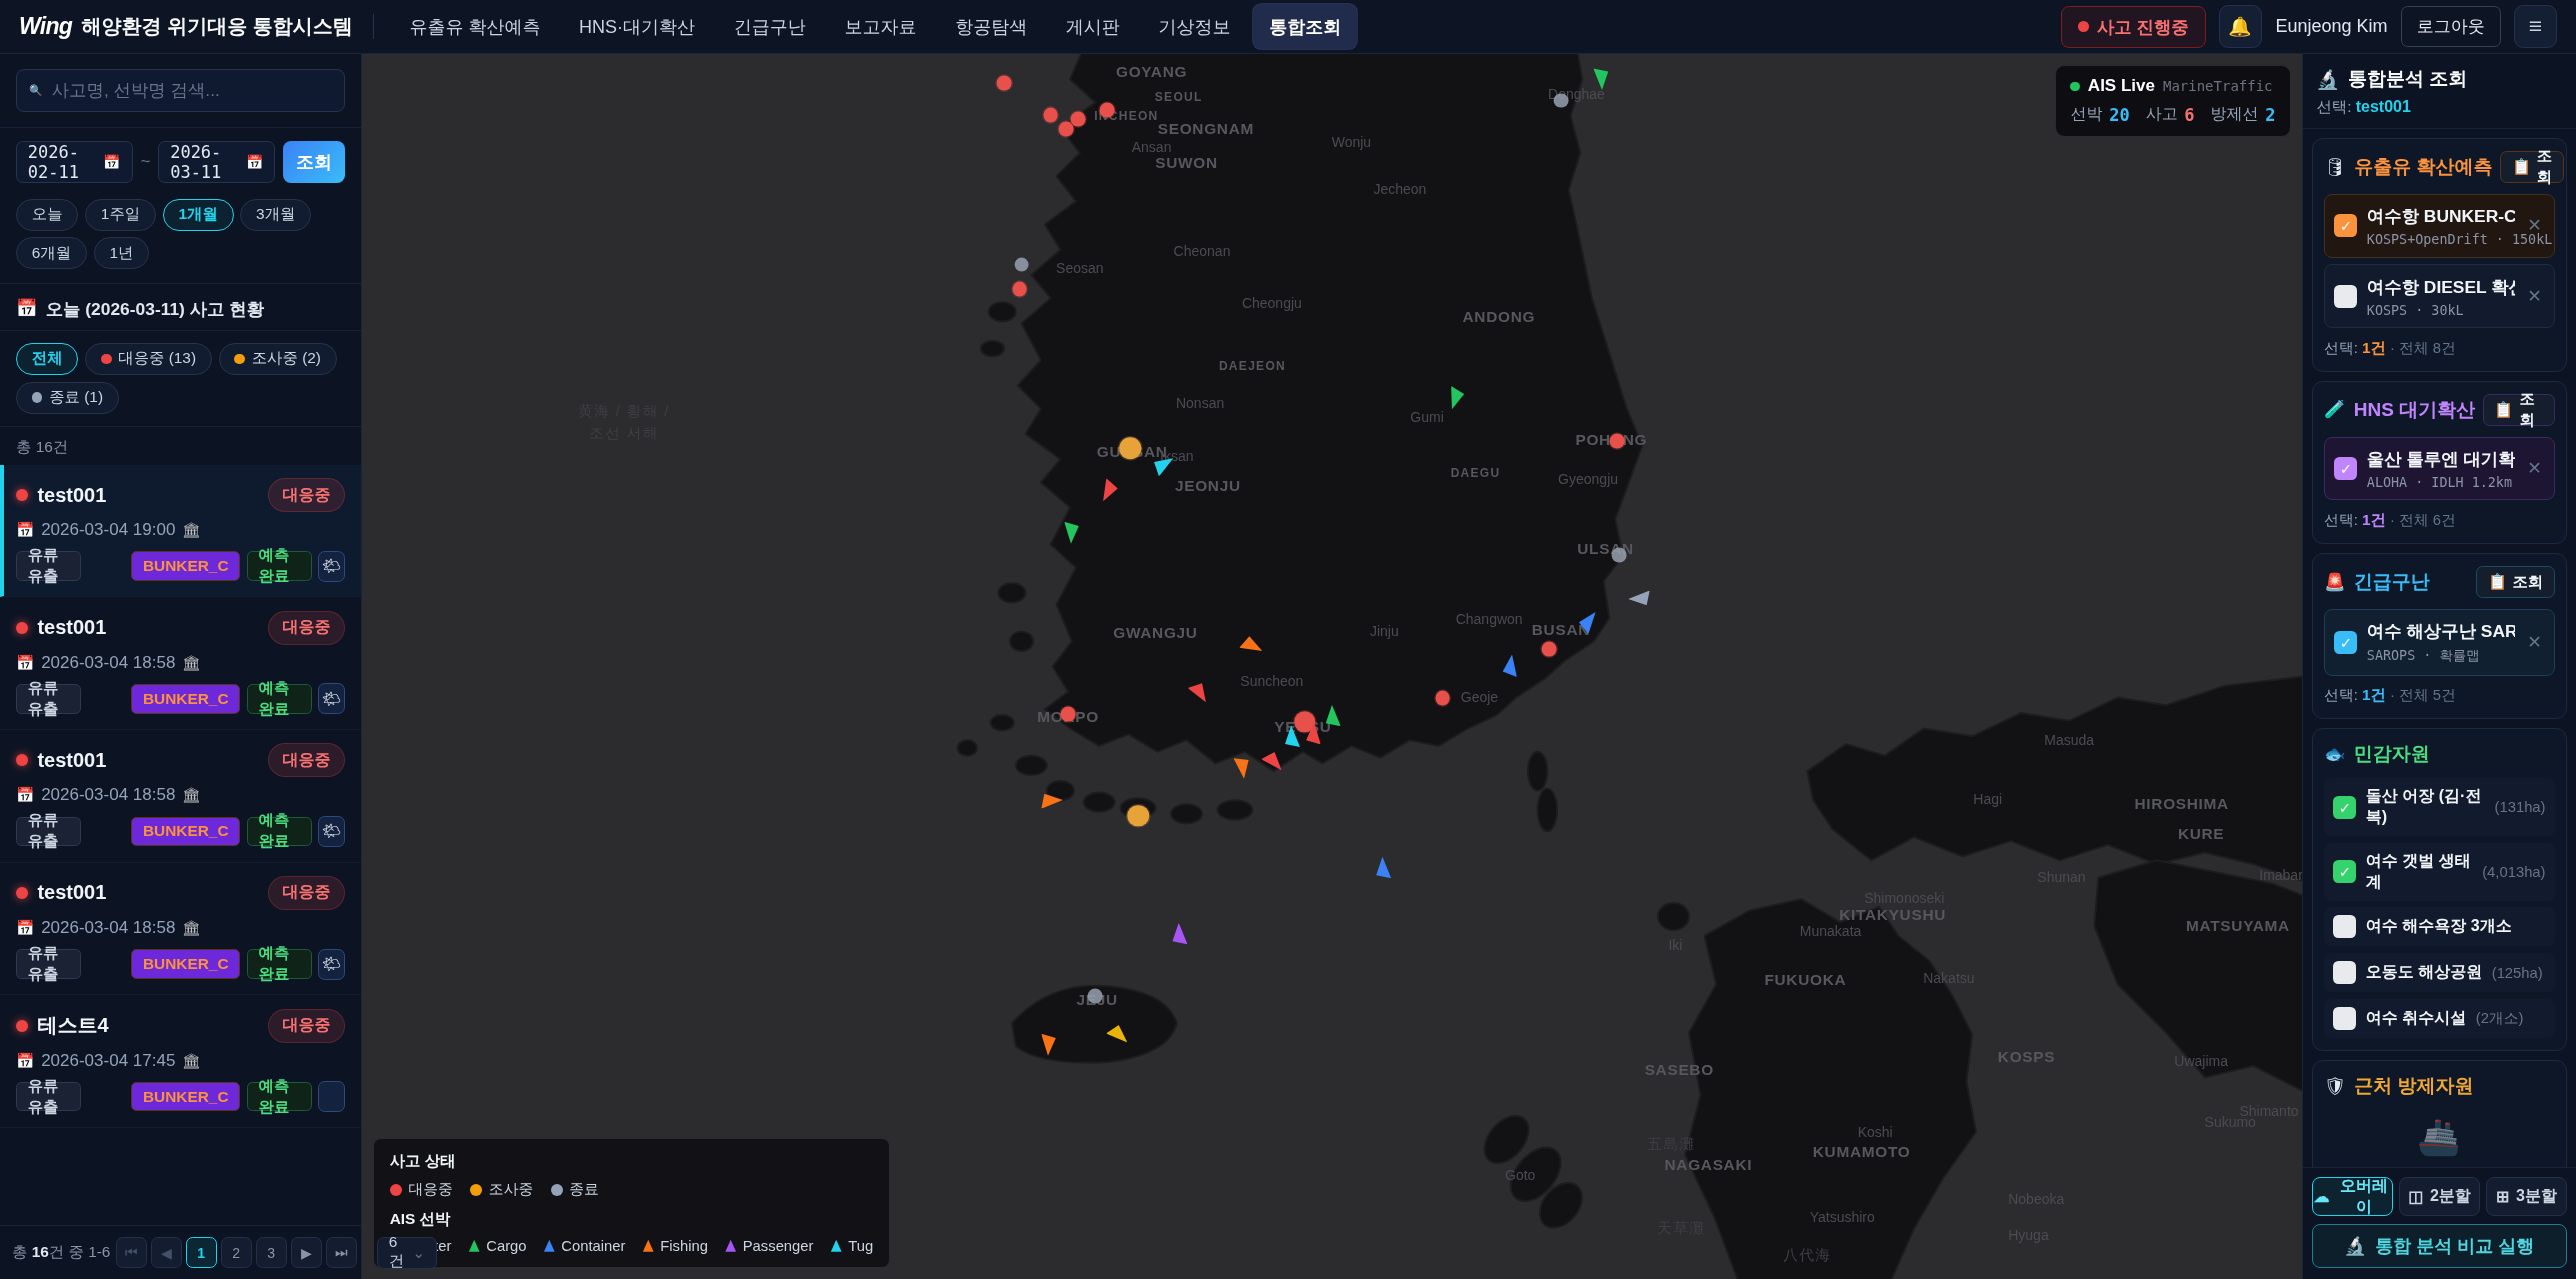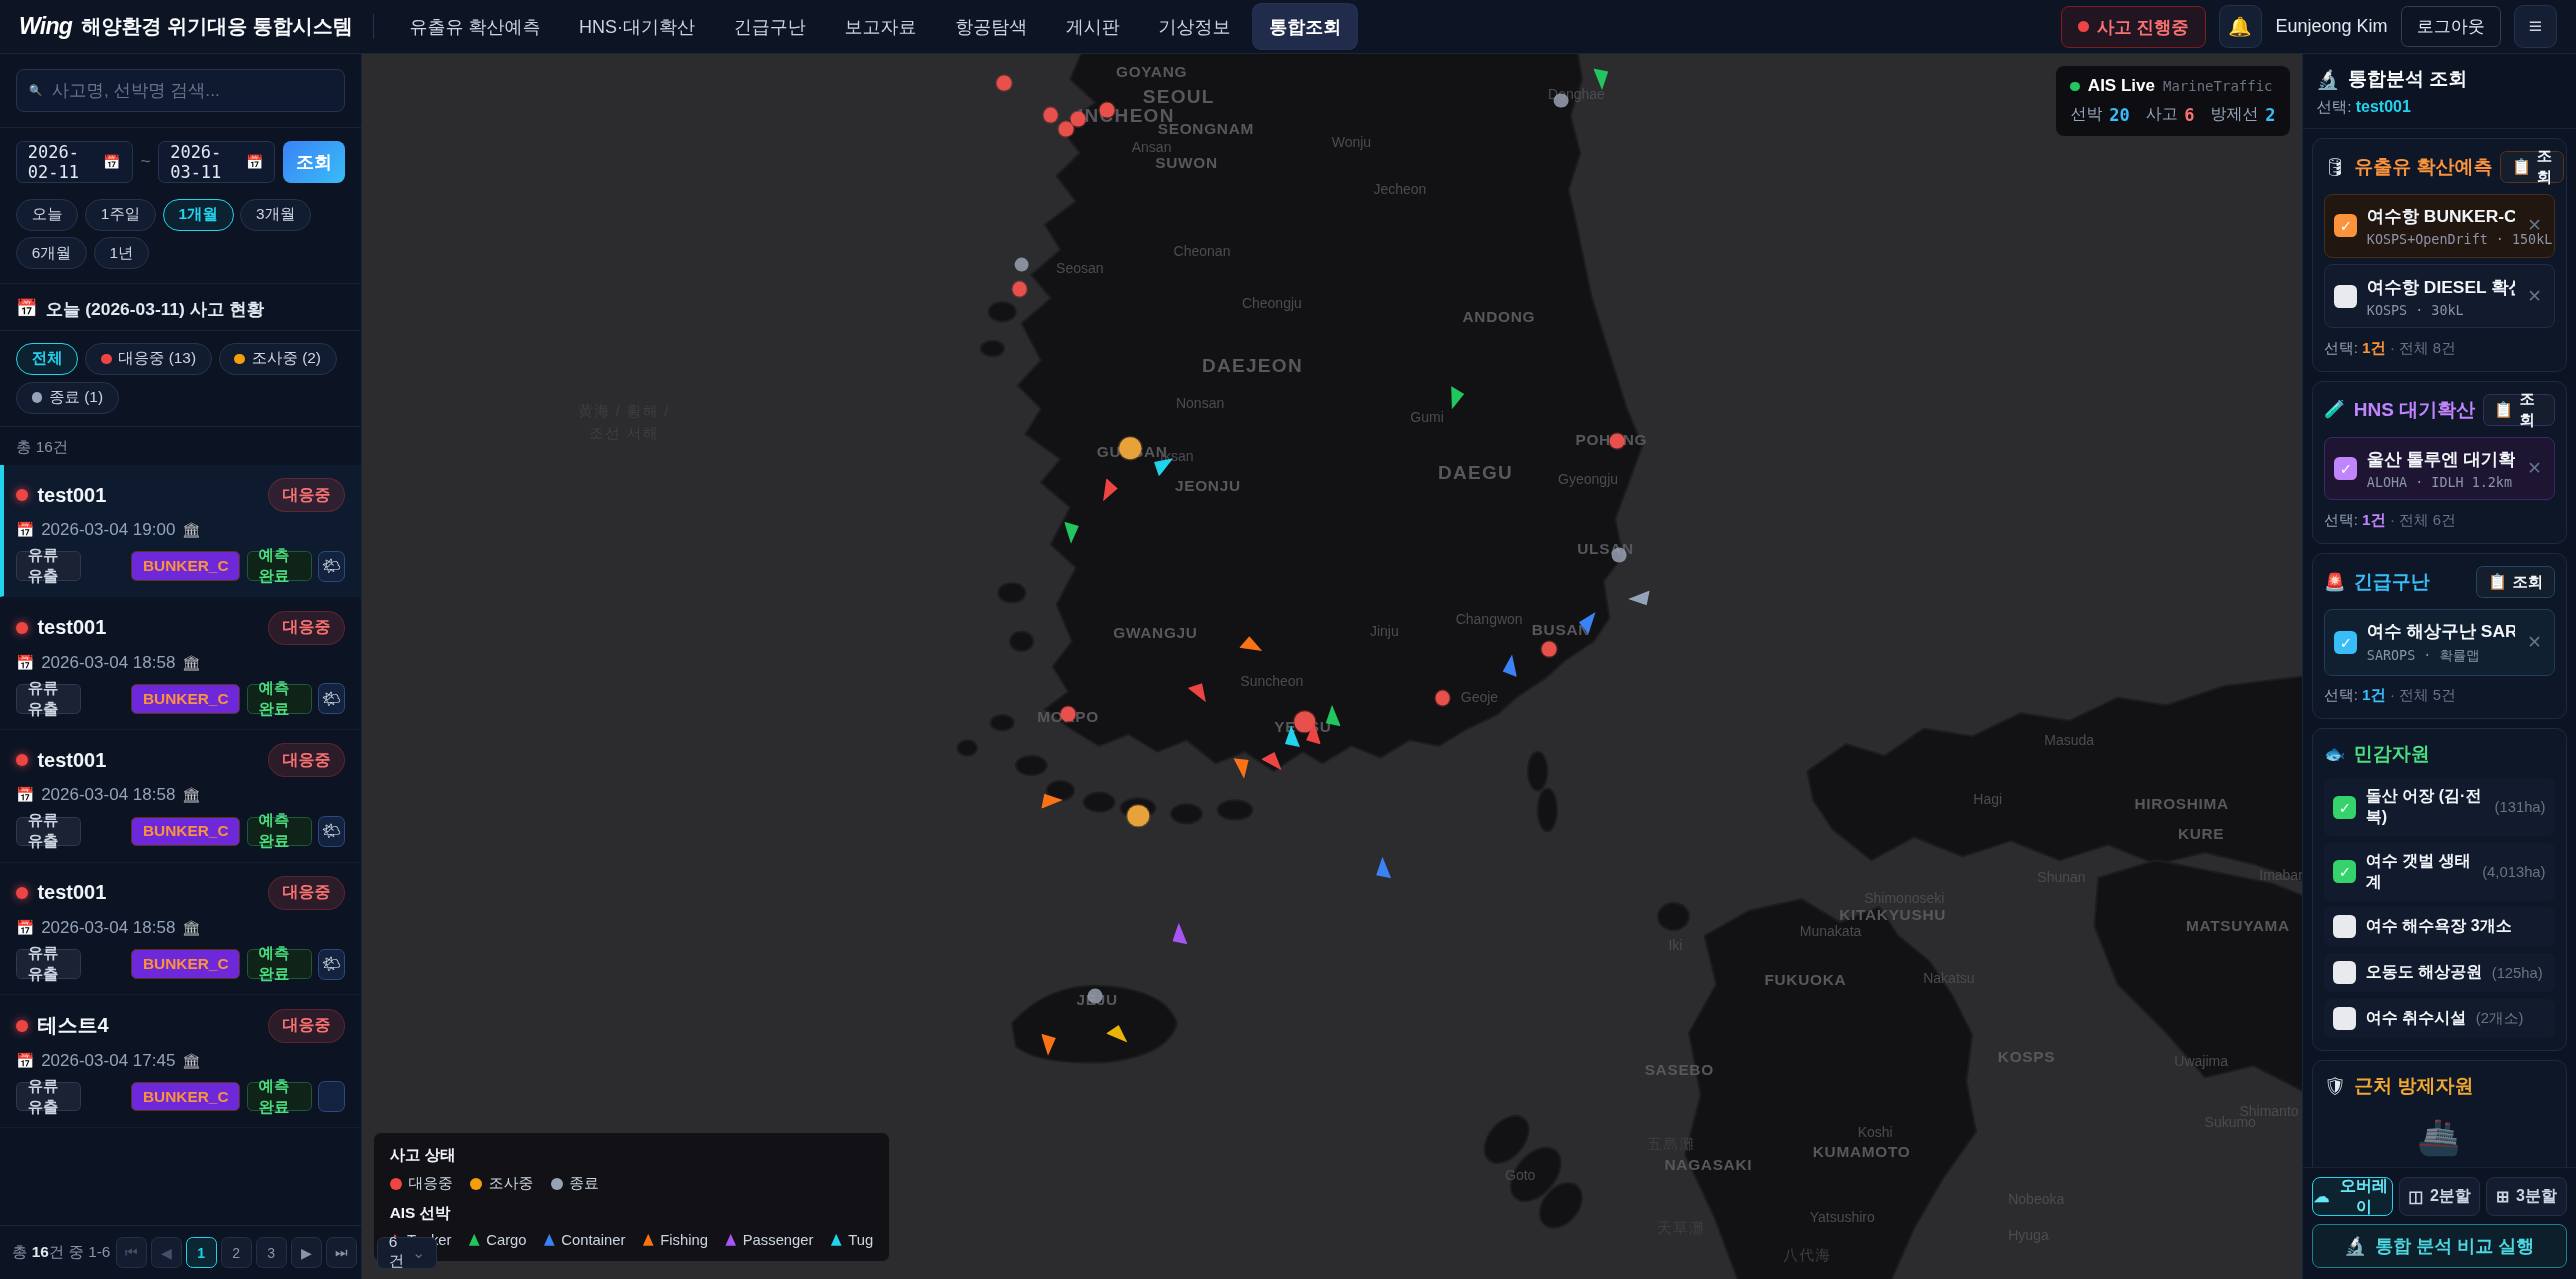--- a/index.html
+++ b/index.html
@@ -78,21 +78,21 @@
     color:#8b93a7; font-size:14px; display:flex; align-items:center; justify-content:center; cursor:pointer; }
   .pg-btn.disabled { color:#42506a; }
   .pg-btn.page-active { border-color:#22d3ee; color:#22d3ee; background:#0d2633; font-weight:bold; }
   .pg-size { height:32px; border-radius:6.7px; background:#141d30; border:0.7px solid #233049; color:#cbd5e1;
     font-size:15.4px; display:flex; align-items:center; gap:8px; padding:0 10.7px; margin-left:15px; cursor:pointer; }
 
   
   #map { position:absolute; top:54px; left:362px; right:274px; bottom:0; background:#2c2c2e; overflow:hidden; }
   #land-svg { position:absolute; inset:0; width:100%; height:100%; }
   .city-label { position:absolute; transform:translate(-50%,-50%); color:#57585d; white-space:nowrap; pointer-events:none; }
-  .city-label.lg { font-size:19px; font-weight:bold; letter-spacing:1.3px; }
+  .city-label.lg { font-size:12px; font-weight:bold; letter-spacing:1.3px; }
   .city-label.md { font-size:15.4px; font-weight:bold; letter-spacing:0.7px; }
   .city-label.sm { font-size:14px; color:#4b4c51; }
   .sea-label { position:absolute; transform:translate(-50%,-50%); color:#3e3f43; font-size:14.8px; letter-spacing:1.3px;
     pointer-events:none; text-align:center; line-height:1.5; }
   .inc-marker { position:absolute; border-radius:50%; transform:translate(-50%,-50%); }
   .inc-marker.active { background:#e8504b; box-shadow:0 0 0 1.3px rgba(232,80,75,.25); }
   .inc-marker.invest { background:#e7a33a; box-shadow:0 0 0 1.3px rgba(231,163,58,.25); }
   .inc-marker.closed { background:#98a1b0; opacity:.85; }
   .ship-marker { position:absolute; width:17.4px; height:21.5px; transform-origin:50% 55%; }
   .ship-marker .tri { width:100%; height:100%; clip-path:polygon(50% 0,100% 100%,14% 86%); }
@@ -100,21 +100,21 @@
   .ais-panel { position:absolute; top:10.7px; right:10.7px; background:rgba(12,12,16,.92); border:0.7px solid #2a2a31;
     border-radius:9.4px; padding:10.7px 14.8px; z-index:20; }
   .ais-r1 { display:flex; align-items:center; gap:8px; }
   .ais-live-dot { width:9.4px; height:9.4px; border-radius:50%; background:#22c55e; }
   .ais-title { font-size:17px; font-weight:bold; color:#fff; }
   .ais-src { font-family:"DejaVu Sans Mono",monospace; font-size:14px; color:#6b7280; }
   .ais-r2 { display:flex; gap:16px; margin-top:8px; align-items:center; }
   .ais-stat { display:flex; gap:6.7px; align-items:center; font-size:16px; color:#94a3b8; }
   .ais-stat b { font-family:"DejaVu Sans Mono",monospace; font-size:17px; }
 
-  .legend { position:absolute; left:10.7px; bottom:17px; background:rgba(17,17,21,.95); border:0.7px solid #2a2a31;
+  .legend { position:absolute; left:10.7px; bottom:11px; background:rgba(17,17,21,.95); border:0.7px solid #2a2a31;
     border-radius:8px; padding:12px 16px; z-index:20; }
   .legend h4 { font-size:15.4px; color:#f1f5f9; margin-bottom:8px; }
   .legend-row { display:flex; gap:17.4px; margin-bottom:9.4px; align-items:center; }
   .legend-item { display:flex; gap:6.7px; align-items:center; font-size:14.8px; color:#cbd5e1; }
   .l-dot { width:12px; height:12px; border-radius:50%; }
   .l-tri { width:10.7px; height:12px; clip-path:polygon(50% 0,100% 100%,0 100%); }
 
   
   #right { position:absolute; top:54px; right:0; bottom:0; width:274px; background:#0c1424;
     border-left:0.7px solid #1b2538; display:flex; flex-direction:column; z-index:40; }

